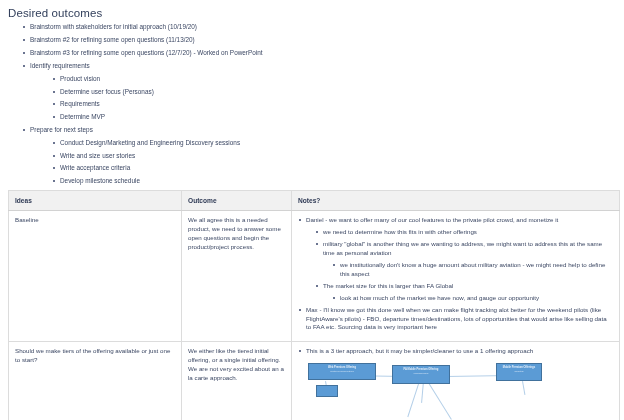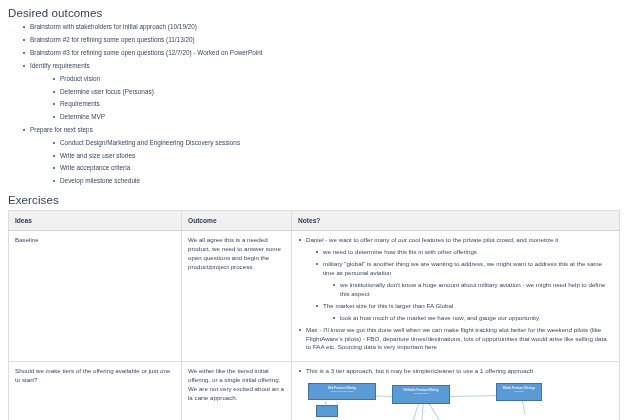--- a/index.html
+++ b/index.html
@@ -200,21 +200,20 @@
       <span>Prepare for next steps</span>
       <ul class="outline lvl2">
         <li><span>Conduct Design/Marketing and Engineering Discovery sessions</span></li>
         <li><span>Write and size user stories</span></li>
         <li><span>Write acceptance criteria</span></li>
         <li><span>Develop milestone schedule</span></li>
       </ul>
     </li>
   </ul>
 
-  <div class="h-section" style="margin-top:7px;">Exercises</div>
 
   <table class="grid">
     <colgroup>
         <col class="c1">
         <col class="c2">
         <col class="c3">
       </colgroup>
     <thead>
       <tr>
         <th>Ideas</th>

